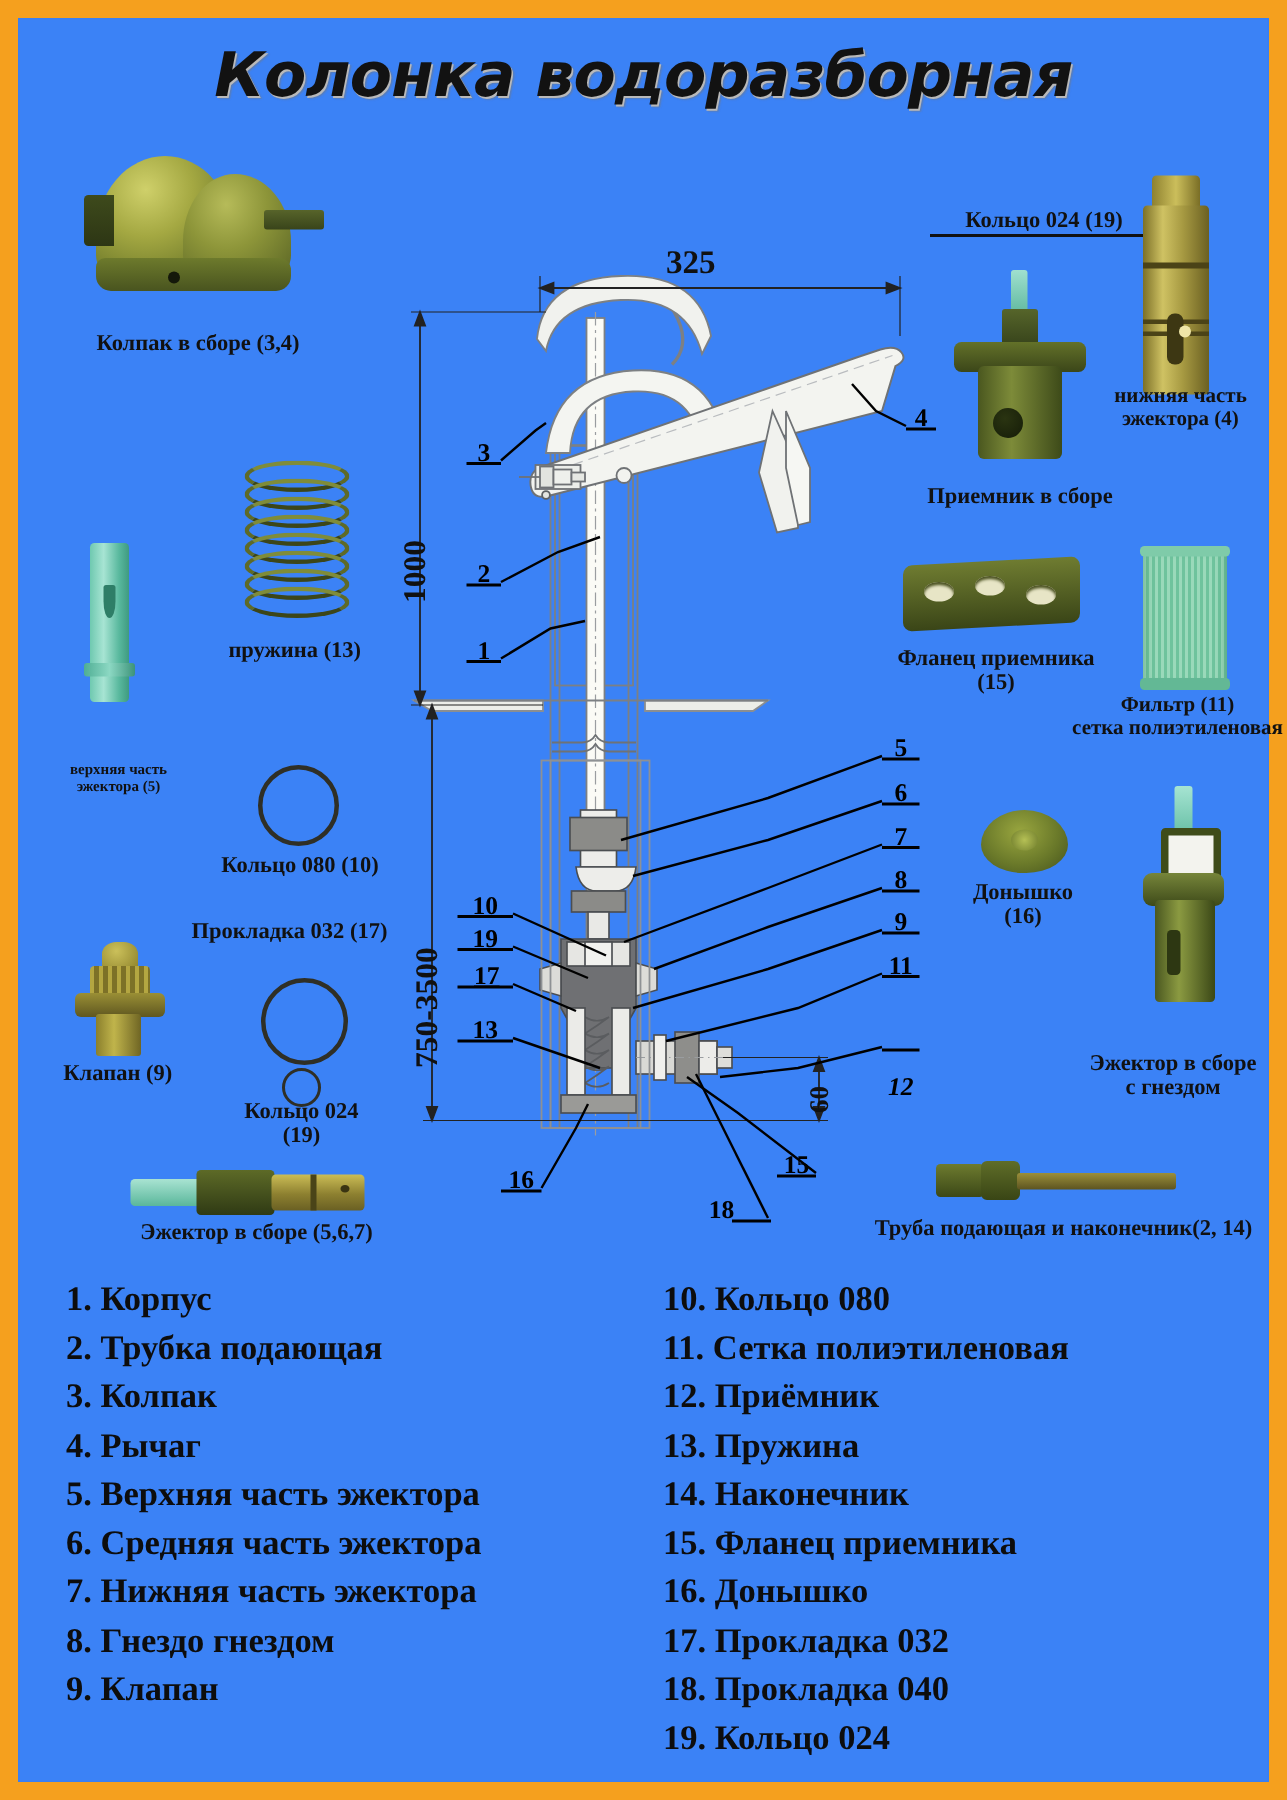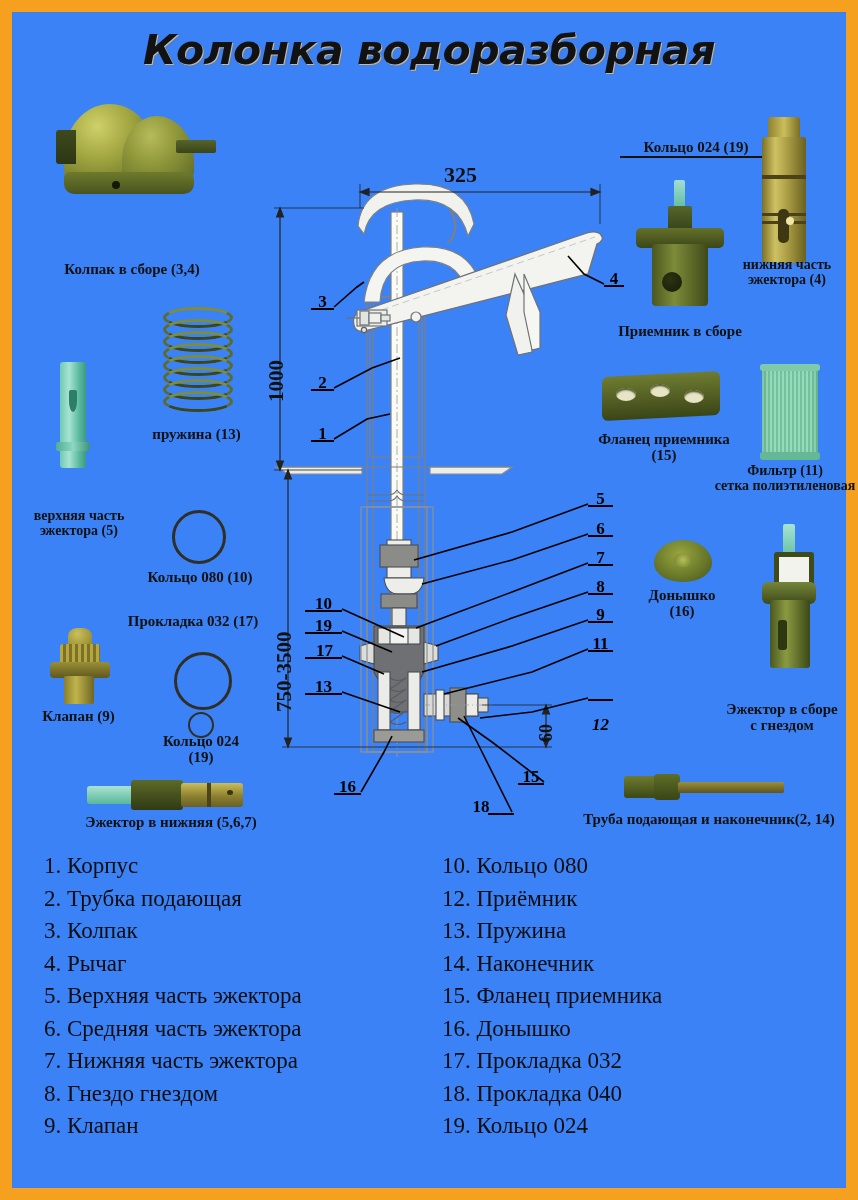--- a/index.html
+++ b/index.html
@@ -250,21 +250,21 @@
   .vert{
     transform:rotate(-90deg);transform-origin:left top;white-space:nowrap;
   }
   .callout{
     position:absolute;font-family:"Liberation Serif", serif;font-weight:bold;
     font-size:17px;color:#000;text-align:center;
   }
   
   .listcol{position:absolute;top:838px;}
   .listcol .li{
-    font-family:"Liberation Serif", serif;font-weight:normal;
+    font-family:"Liberation Serif", serif;font-weight:bold;
     font-size:23px;color:#0d0d0d;line-height:32.5px;white-space:nowrap;
   }
   .li .num{display:inline-block;}
 </style>
 </head>
 <body>
 
 <div id="page">
  <div id="sheet">
 
@@ -445,39 +445,39 @@
   <div class="callout" style="left:456px;top:785px;width:26px;">18</div>
 
   <div class="ph cap-assy" style="left:44px;top:90px;">
     <div class="dome"></div>
     <div class="dome2"></div>
     <div class="base"></div>
     <div class="lug"></div>
     <div class="stem"></div>
     <div class="hole"></div>
   </div>
-  <div class="cap" style="left:20px;top:210px;width:200px;font-size:15px;margin-top:40px;">Колпак в сборе (3,4)</div>
+  <div class="cap" style="left:20px;top:210px;width:200px;font-size:15px;">Колпак в сборе (3,4)</div>
 
   <div class="ph spring" style="left:151px;top:295px;">
     <div class="coil" style="top:0px"></div>
     <div class="coil" style="top:12px"></div>
     <div class="coil" style="top:24px"></div>
     <div class="coil" style="top:36px"></div>
     <div class="coil" style="top:48px"></div>
     <div class="coil" style="top:60px"></div>
     <div class="coil" style="top:72px"></div>
     <div class="coil" style="top:84px"></div>
   </div>
   <div class="cap" style="left:112px;top:415px;width:145px;font-size:15px;">пружина (13)</div>
 
   <div class="ph tube-mint" style="left:48px;top:350px;">
     <div class="notch"></div>
     <div class="band" style="top:80px"></div>
   </div>
-  <div class="cap" style="left:2px;top:497px;width:130px;font-size:14px;">верхняя часть
+  <div class="cap" style="left:2px;top:497px;width:130px;font-size:10px;">верхняя часть
 эжектора (5)</div>
 
   <div class="ph oring" style="left:160px;top:498px;width:48px;height:48px;"></div>
   <div class="cap" style="left:108px;top:558px;width:160px;font-size:15px;">Кольцо  080 (10)</div>
 
   <div class="cap" style="left:92px;top:602px;width:178px;font-size:15px;">Прокладка 032 (17)</div>
 
   <div class="ph valve" style="left:36px;top:616px;">
     <div class="vtop"></div>
     <div class="vknurl"></div>
@@ -491,21 +491,21 @@
   <div class="cap" style="left:122px;top:722px;width:134px;font-size:15px;">Кольцо 024
 (19)</div>
 
   <div class="ph ej-assy" style="left:75px;top:765px;">
     <div class="mint"></div>
     <div class="dark"></div>
     <div class="brass"></div>
     <div class="ring1"></div>
     <div class="hole"></div>
   </div>
-  <div class="cap" style="left:46px;top:803px;width:226px;font-size:15px;">Эжектор в нижняя (5,6,7)</div>
+  <div class="cap" style="left:46px;top:803px;width:226px;font-size:15px;">Эжектор в сборе (5,6,7)</div>
 
   <div class="cap" style="left:608px;top:128px;width:152px;font-size:15px;border-bottom:2px solid #111;">Кольцо 024 (19)</div>
 
   <div class="ph lowej" style="left:750px;top:105px;">
     <div class="b1"></div>
     <div class="b2"></div>
     <div class="gr" style="top:58px"></div>
     <div class="gr" style="top:96px;height:3px"></div>
     <div class="gr" style="top:104px;height:3px"></div>
     <div class="slot"></div>
@@ -600,20 +600,24 @@
       <span>Клапан</span>
     </div>
   </div>
 
   <div class="listcol" style="left:430px;">
     <div class="li">
       <span class="num">10.</span>
       <span>Кольцо 080</span>
     </div>
     <div class="li">
+      <span class="num">11.</span>
+      <span>Сетка полиэтиленовая</span>
+    </div>
+    <div class="li">
       <span class="num">12.</span>
       <span>Приёмник</span>
     </div>
     <div class="li">
       <span class="num">13.</span>
       <span>Пружина</span>
     </div>
     <div class="li">
       <span class="num">14.</span>
       <span>Наконечник</span>

